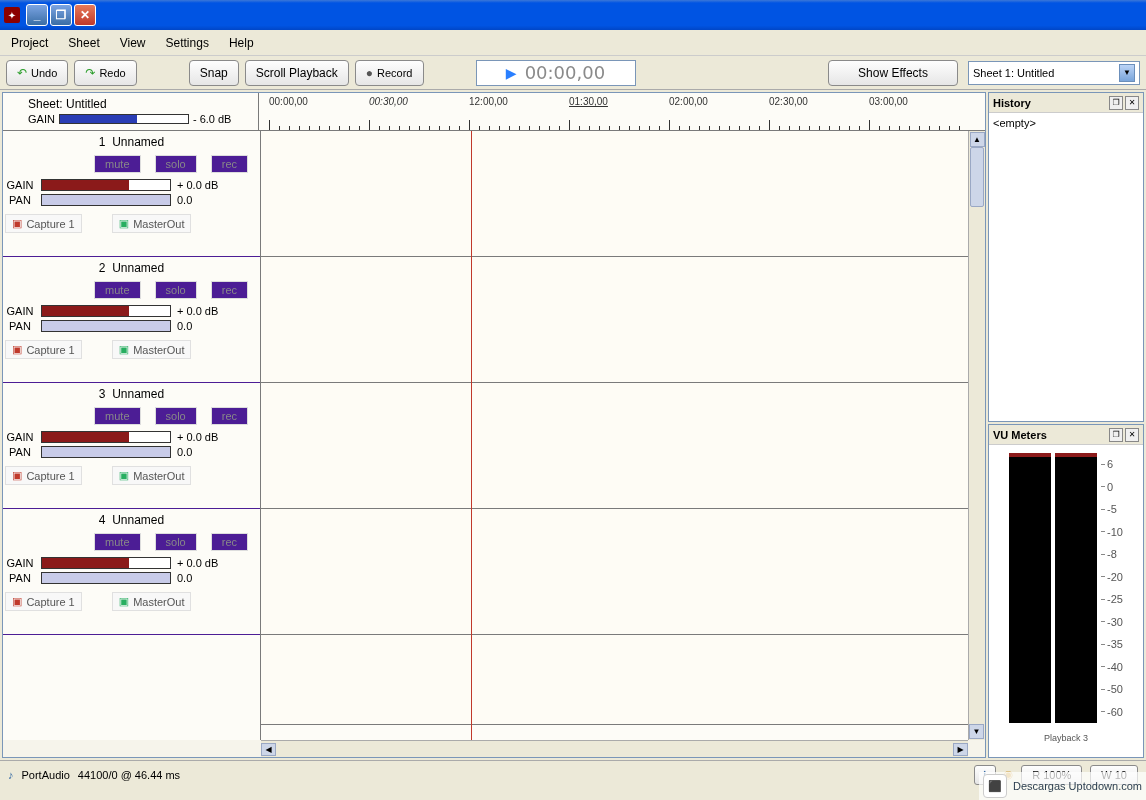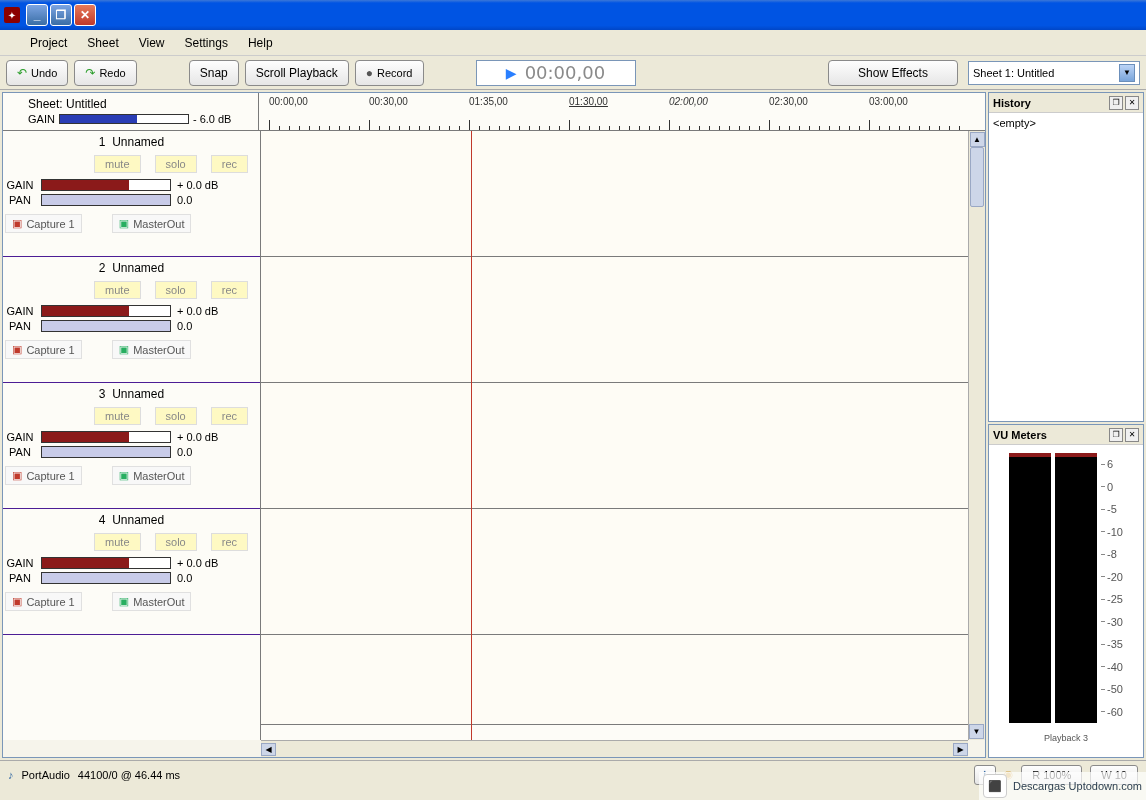--- a/index.html
+++ b/index.html
@@ -7,21 +7,21 @@
 
 .titlebar { height: 30px; background: linear-gradient(to bottom, #3a6ea5 0%, #0a246a 50%, #3a6ea5 100%); background: linear-gradient(to bottom, #3b77d8 0%, #0054e3 10%, #0054e3 85%, #0046c7 100%); display: flex; align-items: center; padding: 0 4px; color: white; }
 .titlebar .app-icon { width: 16px; height: 16px; margin-right: 6px; background: #8B0000; border-radius: 2px; display: inline-flex; align-items: center; justify-content: center; font-size: 10px; }
 .titlebar .title { flex: 1; font-size: 13px; font-weight: bold; }
 .winbtns { display: flex; gap: 2px; }
 .winbtn { width: 22px; height: 22px; border: 1px solid #fff; border-radius: 3px; display: flex; align-items: center; justify-content: center; font-size: 12px; font-weight: bold; color: white; }
 .winbtn.min { background: linear-gradient(to bottom, #7ba4e3, #3a6ea5); }
 .winbtn.max { background: linear-gradient(to bottom, #7ba4e3, #3a6ea5); }
 .winbtn.close { background: linear-gradient(to bottom, #e67a5a, #c0392b); }
 
-.menubar { height: 26px; background: #ece9d8; display: flex; align-items: center; padding: 0 20px; border-bottom: 1px solid #ccc; }
+.menubar { height: 26px; background: #ece9d8; display: flex; align-items: center; padding: 0 1px; border-bottom: 1px solid #ccc; }
 .menubar .menuitem { padding: 4px 10px; font-size: 12px; color: #000; cursor: default; }
 
 .toolbar { height: 34px; background: #ece9d8; display: flex; align-items: center; padding: 3px 6px; gap: 6px; border-bottom: 1px solid #aaa; }
 .toolbtn { height: 26px; padding: 0 10px; background: linear-gradient(to bottom, #fefefe, #e6e6e6); border: 1px solid #8a8a8a; border-radius: 4px; display: flex; align-items: center; gap: 4px; font-size: 12px; }
 .toolbtn .ic { font-size: 12px; }
 .toolbar .spacer { flex: 1; }
 .timedisplay { width: 160px; height: 26px; border: 1px solid #7a96b8; background: #fff; display: flex; align-items: center; justify-content: center; gap: 8px; }
 .timedisplay .play { color: #2a7fff; font-size: 14px; }
 .timedisplay .tm { color: #8a8a8a; font-size: 18px; font-family: 'DejaVu Sans', sans-serif; }
 .sheet-select { width: 172px; height: 24px; border: 1px solid #7a96b8; background: #fff; display: flex; align-items: center; padding: 0 4px; margin-left: 4px; }
@@ -39,21 +39,21 @@
 .sheet-header .left .gainbar .fill { height: 100%; background: #2a3db5; width: 60%; }
 .timeline { flex: 1; background: #fdfcf7; position: relative; }
 .timeline .tick { position: absolute; top: 3px; font-size: 10px; color: #333; }
 .timeline .tickmark { position: absolute; bottom: 0; width: 1px; height: 6px; background: #333; }
 
 .tracks-container { flex: 1; display: flex; }
 .track-panels { width: 258px; border-right: 1px solid #7a7a7a; background: #fdfcf7; }
 .track-panel { height: 126px; border-bottom: 1px solid #4c1d95; padding: 4px 2px; text-align: center; }
 .track-panel .trk-name { font-size: 12px; margin-bottom: 6px; }
 .track-panel .trk-btns { display: flex; gap: 14px; justify-content: flex-end; padding-right: 10px; margin-bottom: 6px; }
-.track-panel .trk-btns .tbtn { font-size: 11px; color: #888; padding: 2px 10px; border: 1px solid #ddd; background: #fef9c3; }
+.track-panel .trk-btns .tbtn { font-size: 11px; color: #888; padding: 2px 10px; border: 1px solid #ddd; background: #4c1d95; }
 .track-panel .ctlrow { display: flex; align-items: center; gap: 6px; margin-bottom: 3px; }
 .track-panel .ctlrow .lbl { width: 30px; font-size: 11px; }
 .track-panel .ctlrow .bar { width: 130px; height: 12px; border: 1px solid #333; background: #fff; position: relative; }
 .track-panel .ctlrow .bar .fill-red { height: 100%; background: #8b1a1a; width: 68%; }
 .track-panel .ctlrow .bar .fill-pan { height: 100%; background: #c8cbe8; width: 100%; }
 .track-panel .ctlrow .val { font-size: 11px; }
 .track-panel .iorow { display: flex; gap: 30px; margin-top: 8px; }
 .track-panel .iorow .io { display: flex; align-items: center; gap: 4px; font-size: 11px; color: #555; padding: 2px 6px; border: 1px solid #e0e0e0; background: #f8f8f8; }
 .track-panel .iorow .io .ic-in { color: #c0392b; }
 .track-panel .iorow .io .ic-out { color: #27ae60; }
@@ -162,32 +162,32 @@
           <div class="tickmark" style="left: 10px; height: 10px;"></div>
           <div class="tickmark" style="left: 20px; height: 4px;"></div>
           <div class="tickmark" style="left: 30px; height: 4px;"></div>
           <div class="tickmark" style="left: 40px; height: 4px;"></div>
           <div class="tickmark" style="left: 50px; height: 4px;"></div>
           <div class="tickmark" style="left: 60px; height: 4px;"></div>
           <div class="tickmark" style="left: 70px; height: 4px;"></div>
           <div class="tickmark" style="left: 80px; height: 4px;"></div>
           <div class="tickmark" style="left: 90px; height: 4px;"></div>
           <div class="tickmark" style="left: 100px; height: 4px;"></div>
-          <div class="tick" style="left: 110px;">00:30,00</div>
+          <div class="tick" style="left: 110px; font-style: italic;">00:30,00</div>
           <div class="tickmark" style="left: 110px; height: 10px;"></div>
           <div class="tickmark" style="left: 120px; height: 4px;"></div>
           <div class="tickmark" style="left: 130px; height: 4px;"></div>
           <div class="tickmark" style="left: 140px; height: 4px;"></div>
           <div class="tickmark" style="left: 150px; height: 4px;"></div>
           <div class="tickmark" style="left: 160px; height: 4px;"></div>
           <div class="tickmark" style="left: 170px; height: 4px;"></div>
           <div class="tickmark" style="left: 180px; height: 4px;"></div>
           <div class="tickmark" style="left: 190px; height: 4px;"></div>
           <div class="tickmark" style="left: 200px; height: 4px;"></div>
-          <div class="tick" style="left: 210px;">01:35,00</div>
+          <div class="tick" style="left: 210px;">12:00,00</div>
           <div class="tickmark" style="left: 210px; height: 10px;"></div>
           <div class="tickmark" style="left: 220px; height: 4px;"></div>
           <div class="tickmark" style="left: 230px; height: 4px;"></div>
           <div class="tickmark" style="left: 240px; height: 4px;"></div>
           <div class="tickmark" style="left: 250px; height: 4px;"></div>
           <div class="tickmark" style="left: 260px; height: 4px;"></div>
           <div class="tickmark" style="left: 270px; height: 4px;"></div>
           <div class="tickmark" style="left: 280px; height: 4px;"></div>
           <div class="tickmark" style="left: 290px; height: 4px;"></div>
           <div class="tickmark" style="left: 300px; height: 4px;"></div>
@@ -195,21 +195,21 @@
           <div class="tickmark" style="left: 310px; height: 10px;"></div>
           <div class="tickmark" style="left: 320px; height: 4px;"></div>
           <div class="tickmark" style="left: 330px; height: 4px;"></div>
           <div class="tickmark" style="left: 340px; height: 4px;"></div>
           <div class="tickmark" style="left: 350px; height: 4px;"></div>
           <div class="tickmark" style="left: 360px; height: 4px;"></div>
           <div class="tickmark" style="left: 370px; height: 4px;"></div>
           <div class="tickmark" style="left: 380px; height: 4px;"></div>
           <div class="tickmark" style="left: 390px; height: 4px;"></div>
           <div class="tickmark" style="left: 400px; height: 4px;"></div>
-          <div class="tick" style="left: 410px; font-style: italic;">02:00,00</div>
+          <div class="tick" style="left: 410px;">02:00,00</div>
           <div class="tickmark" style="left: 410px; height: 10px;"></div>
           <div class="tickmark" style="left: 420px; height: 4px;"></div>
           <div class="tickmark" style="left: 430px; height: 4px;"></div>
           <div class="tickmark" style="left: 440px; height: 4px;"></div>
           <div class="tickmark" style="left: 450px; height: 4px;"></div>
           <div class="tickmark" style="left: 460px; height: 4px;"></div>
           <div class="tickmark" style="left: 470px; height: 4px;"></div>
           <div class="tickmark" style="left: 480px; height: 4px;"></div>
           <div class="tickmark" style="left: 490px; height: 4px;"></div>
           <div class="tickmark" style="left: 500px; height: 4px;"></div>

